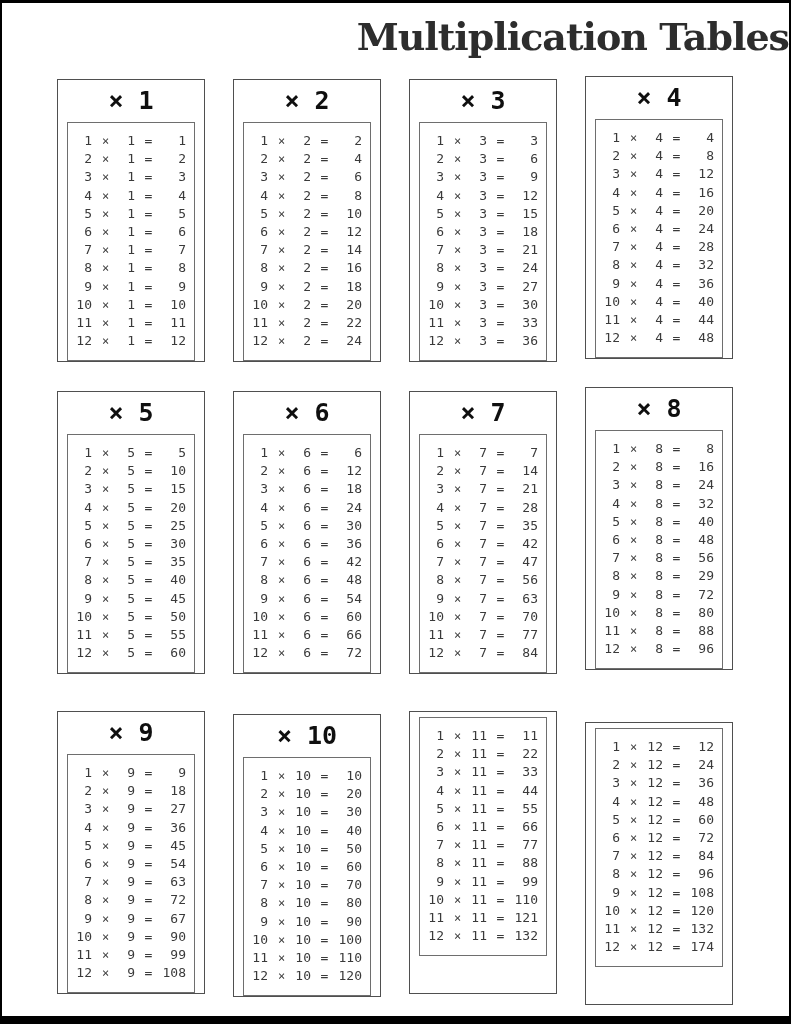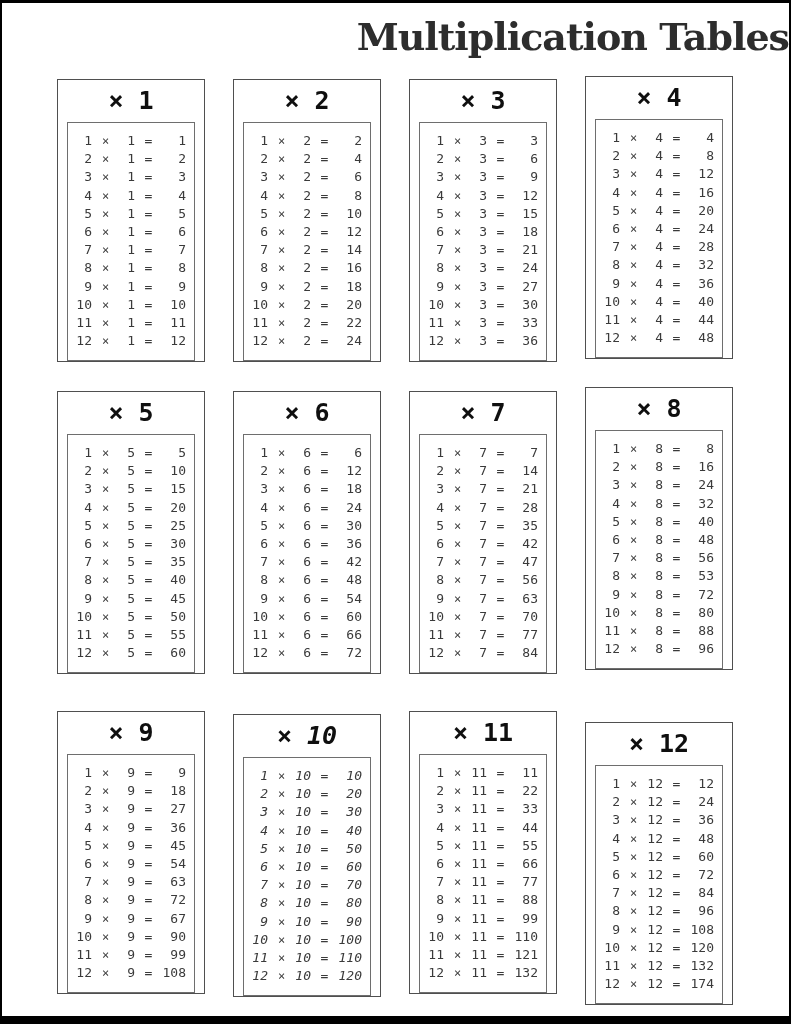--- a/index.html
+++ b/index.html
@@ -38,21 +38,21 @@
     background: #fff;
     height: 283px;
     box-sizing: border-box;
     padding-top: 5px;
     text-align: center;
   }
   
   .card:nth-child(4)  { transform: translateY(-3px); }
   .card:nth-child(8)  { transform: translateY(-4px); }
   .card:nth-child(n+9){ margin-top: 8px; }
-  .card:nth-child(10) { transform: translateY(3px); font-style: italic; }
+  .card:nth-child(10) { transform: translateY(3px); }
   .card:nth-child(12) { transform: translateY(11px); }
 
   .card-title {
     margin: 1px 0 6px;
     font-family: "DejaVu Sans Mono", monospace;
     font-weight: bold;
     font-size: 25px;
     line-height: 30px;
     color: #0f0f0f;
   }
@@ -848,21 +848,21 @@
     <span class="c b">8</span>
     <span class="c eq">=</span>
     <span class="c p">56</span>
   </div>
 
   <div class="row">
     <span class="c a">8</span>
     <span class="c op">×</span>
     <span class="c b">8</span>
     <span class="c eq">=</span>
-    <span class="c p">53</span>
+    <span class="c p">29</span>
   </div>
 
   <div class="row">
     <span class="c a">9</span>
     <span class="c op">×</span>
     <span class="c b">8</span>
     <span class="c eq">=</span>
     <span class="c p">72</span>
   </div>
 
@@ -1088,21 +1088,20 @@
     <span class="c a">12</span>
     <span class="c op">×</span>
     <span class="c b">10</span>
     <span class="c eq">=</span>
     <span class="c p">120</span>
   </div>
 </div>
   </section>
 
   <section class="card">
-    <h2 class="card-title">× 11</h2>
     <div class="rows-box">
   <div class="row">
     <span class="c a">1</span>
     <span class="c op">×</span>
     <span class="c b">11</span>
     <span class="c eq">=</span>
     <span class="c p">11</span>
   </div>
 
   <div class="row">
@@ -1189,21 +1188,20 @@
     <span class="c a">12</span>
     <span class="c op">×</span>
     <span class="c b">11</span>
     <span class="c eq">=</span>
     <span class="c p">132</span>
   </div>
 </div>
   </section>
 
   <section class="card">
-    <h2 class="card-title">× 12</h2>
     <div class="rows-box">
   <div class="row">
     <span class="c a">1</span>
     <span class="c op">×</span>
     <span class="c b">12</span>
     <span class="c eq">=</span>
     <span class="c p">12</span>
   </div>
 
   <div class="row">

